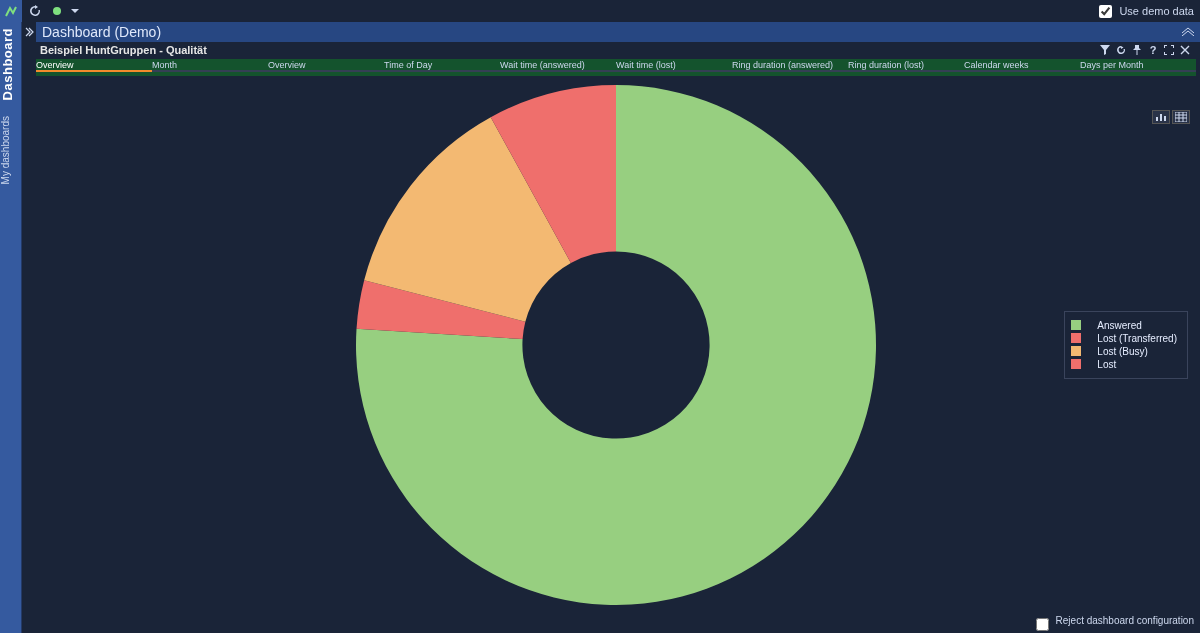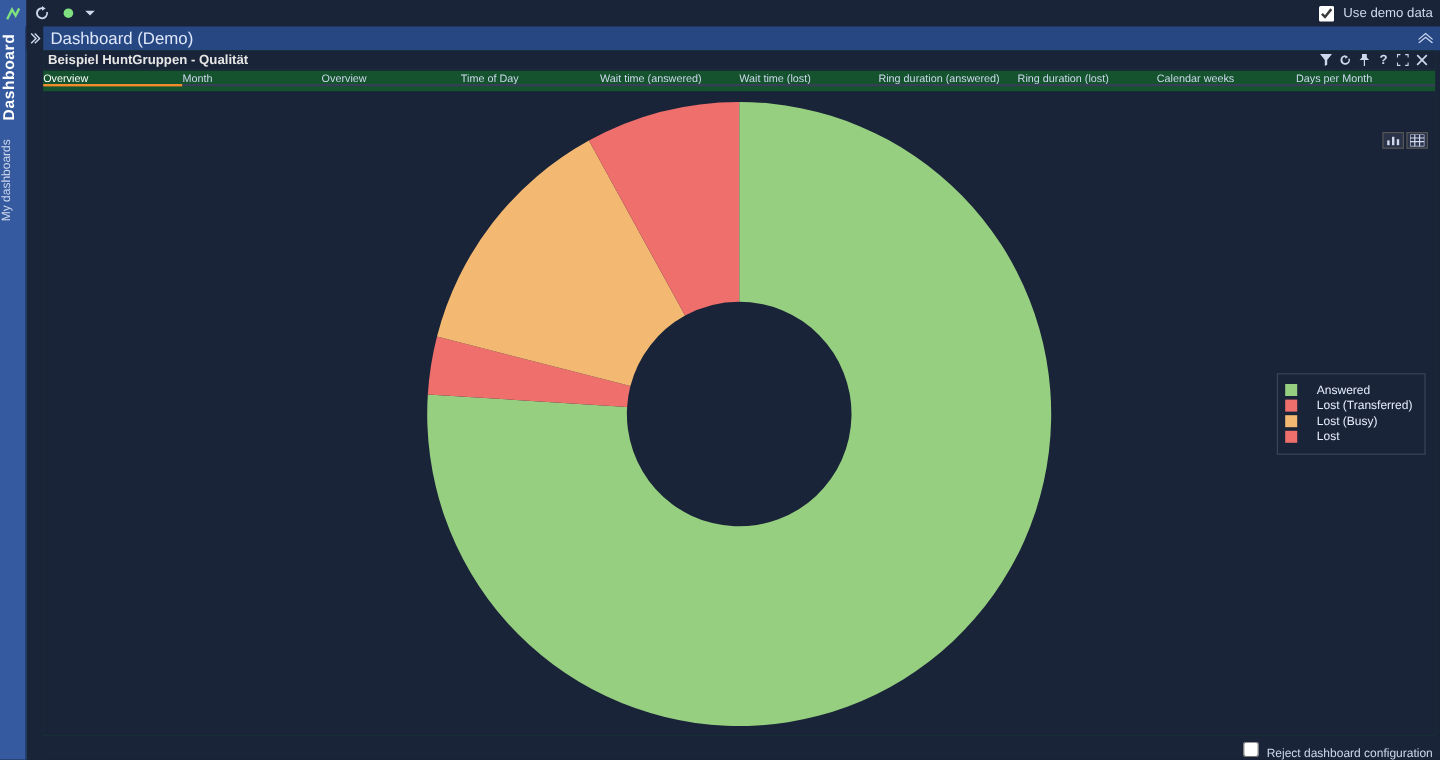--- a/index.html
+++ b/index.html
@@ -48,21 +48,21 @@
 .chart-area{position:absolute;left:0;right:0;top:34px;bottom:0;background:#1a2438}
 .donut{position:absolute;left:50%;top:50%;transform:translate(-50%,-50%)}
 
 
 .legend{position:absolute;right:8px;top:50%;transform:translateY(-50%);background:#1a2438;border:1px solid #3a445c;padding:6px 10px 6px 6px}
 .legend-row{display:flex;align-items:center;gap:16px;font-size:10px;color:#e6edff;margin:2px 0}
 .legend-swatch{width:10px;height:10px}
 
 
 .footer{position:absolute;left:36px;right:0;bottom:0;height:18px;background:#1a2438;display:flex;align-items:center;justify-content:flex-end;padding:0 6px;font-size:10px;color:#cdd8ee}
-.footer label{display:flex;align-items:flex-end;gap:4px;cursor:pointer}
+.footer label{display:flex;align-items:flex-start;gap:4px;cursor:pointer}
 </style>
 </head>
 <body>
 
 <div class="left-rail">
   <div class="logo">
     <svg width="14" height="14" viewBox="0 0 14 14">
         <path d="M2 12 L6 4 L9 9 L12 3" stroke="#7fe07f" stroke-width="2" fill="none"></path>
       </svg>
   </div>

